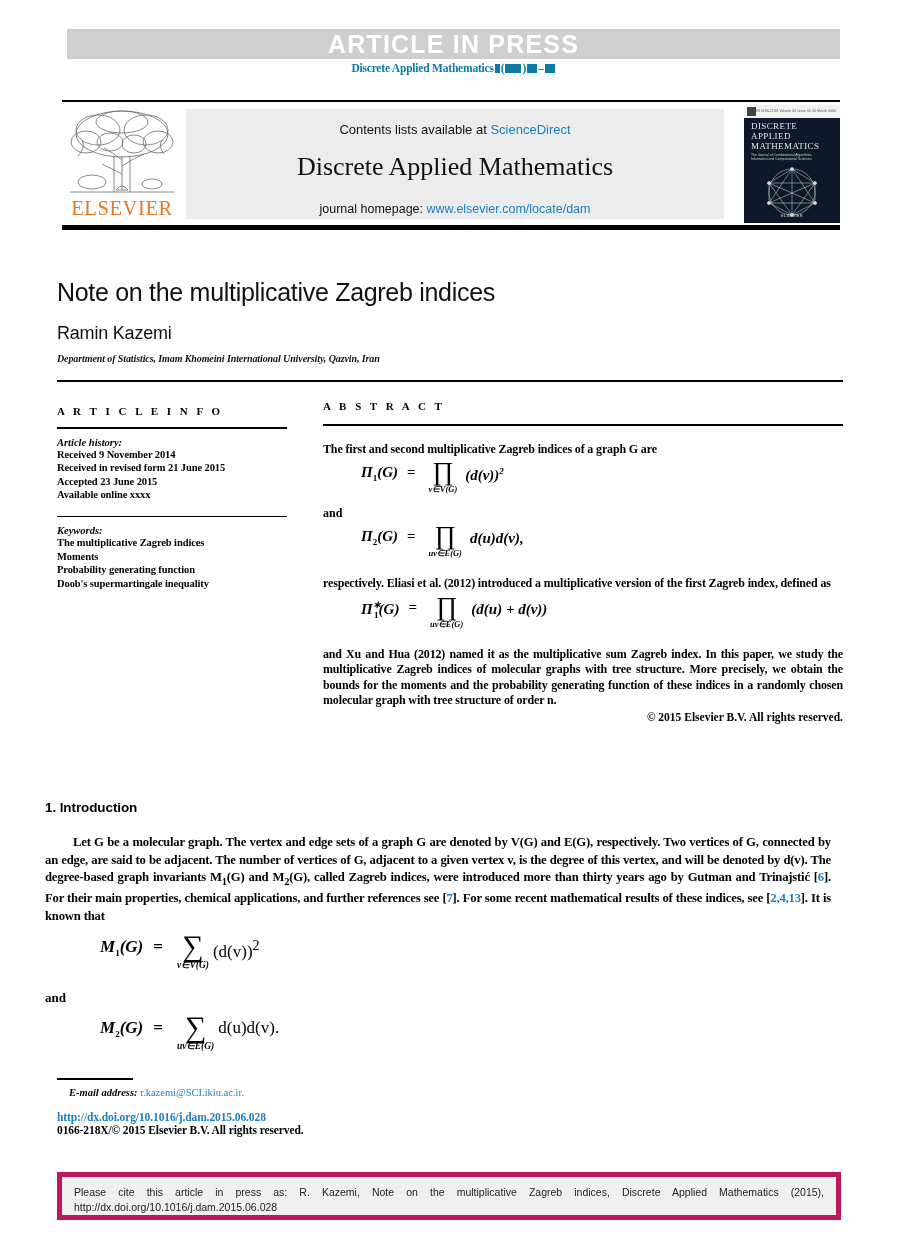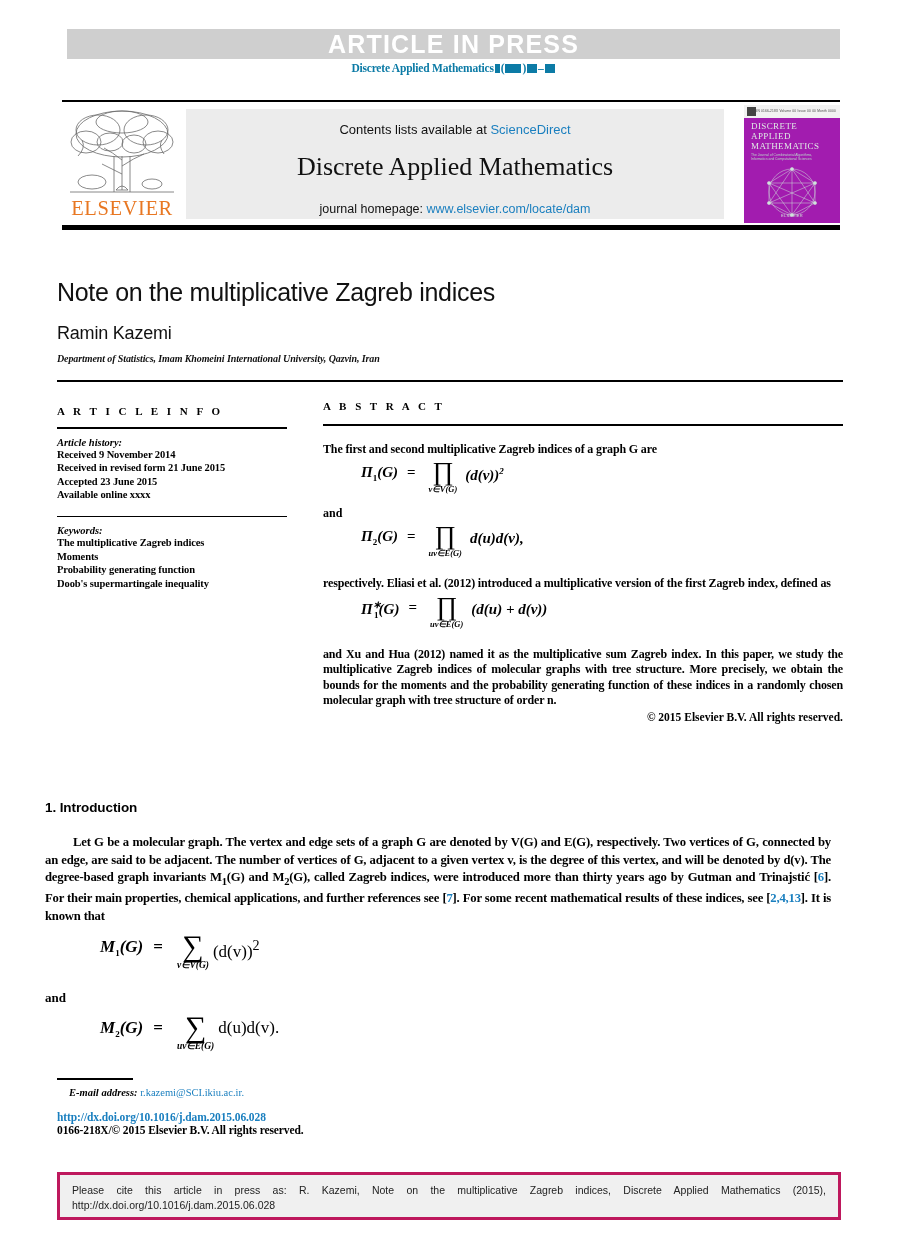--- a/index.html
+++ b/index.html
@@ -126,21 +126,21 @@
     font-size: 12.5px;
     color: #111;
   }
   .hp-link { color: #1a7fbf; }
   .cover-thumb {
     position: absolute;
     left: 682px;
     top: 5px;
     width: 96px;
     height: 118px;
-    background: #a21caf;
+    background: #0f172a;
     overflow: hidden;
   }
   .cover-topbar {
     position: absolute; left: 0; top: 0; width: 96px; height: 13px;
     background: #f2f2f2;
   }
   .cover-topbar-txt {
     font-family: "Liberation Sans", sans-serif;
     font-size: 3.2px;
     color: #444;
@@ -407,21 +407,21 @@
     margin-top: 1px;
     letter-spacing: -0.1px;
   }
 
   
   .cite-box {
     position: absolute;
     left: 57px; top: 1172px;
     width: 784px;
     height: 48px;
-    border: 3px solid #be185d;
+    border: 5px solid #be185d;
     background: #f0f0f0;
     box-sizing: border-box;
   }
   .cite-line1 {
     font-family: "Liberation Sans", sans-serif;
     font-size: 10.5px;
     color: #222;
     text-align: justify;
     text-align-last: justify;
     margin: 9px 12px 0 12px;

